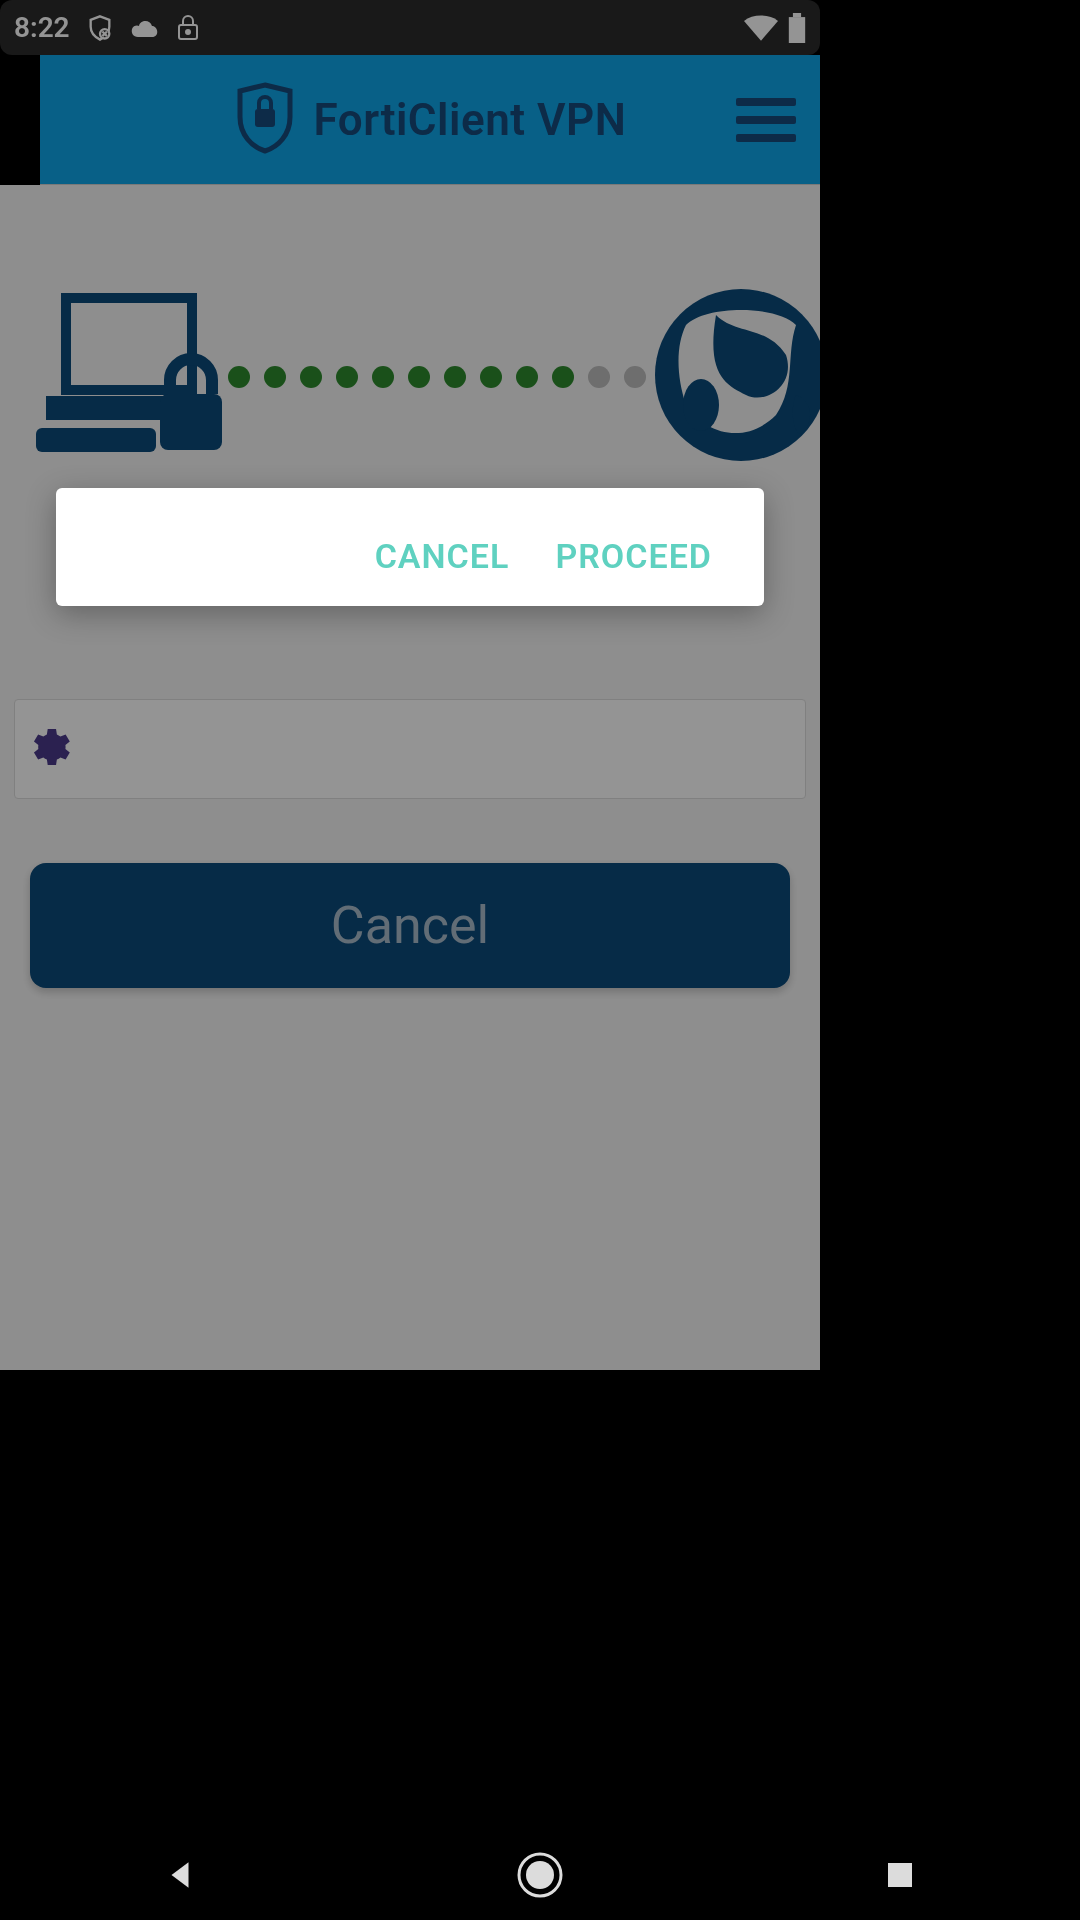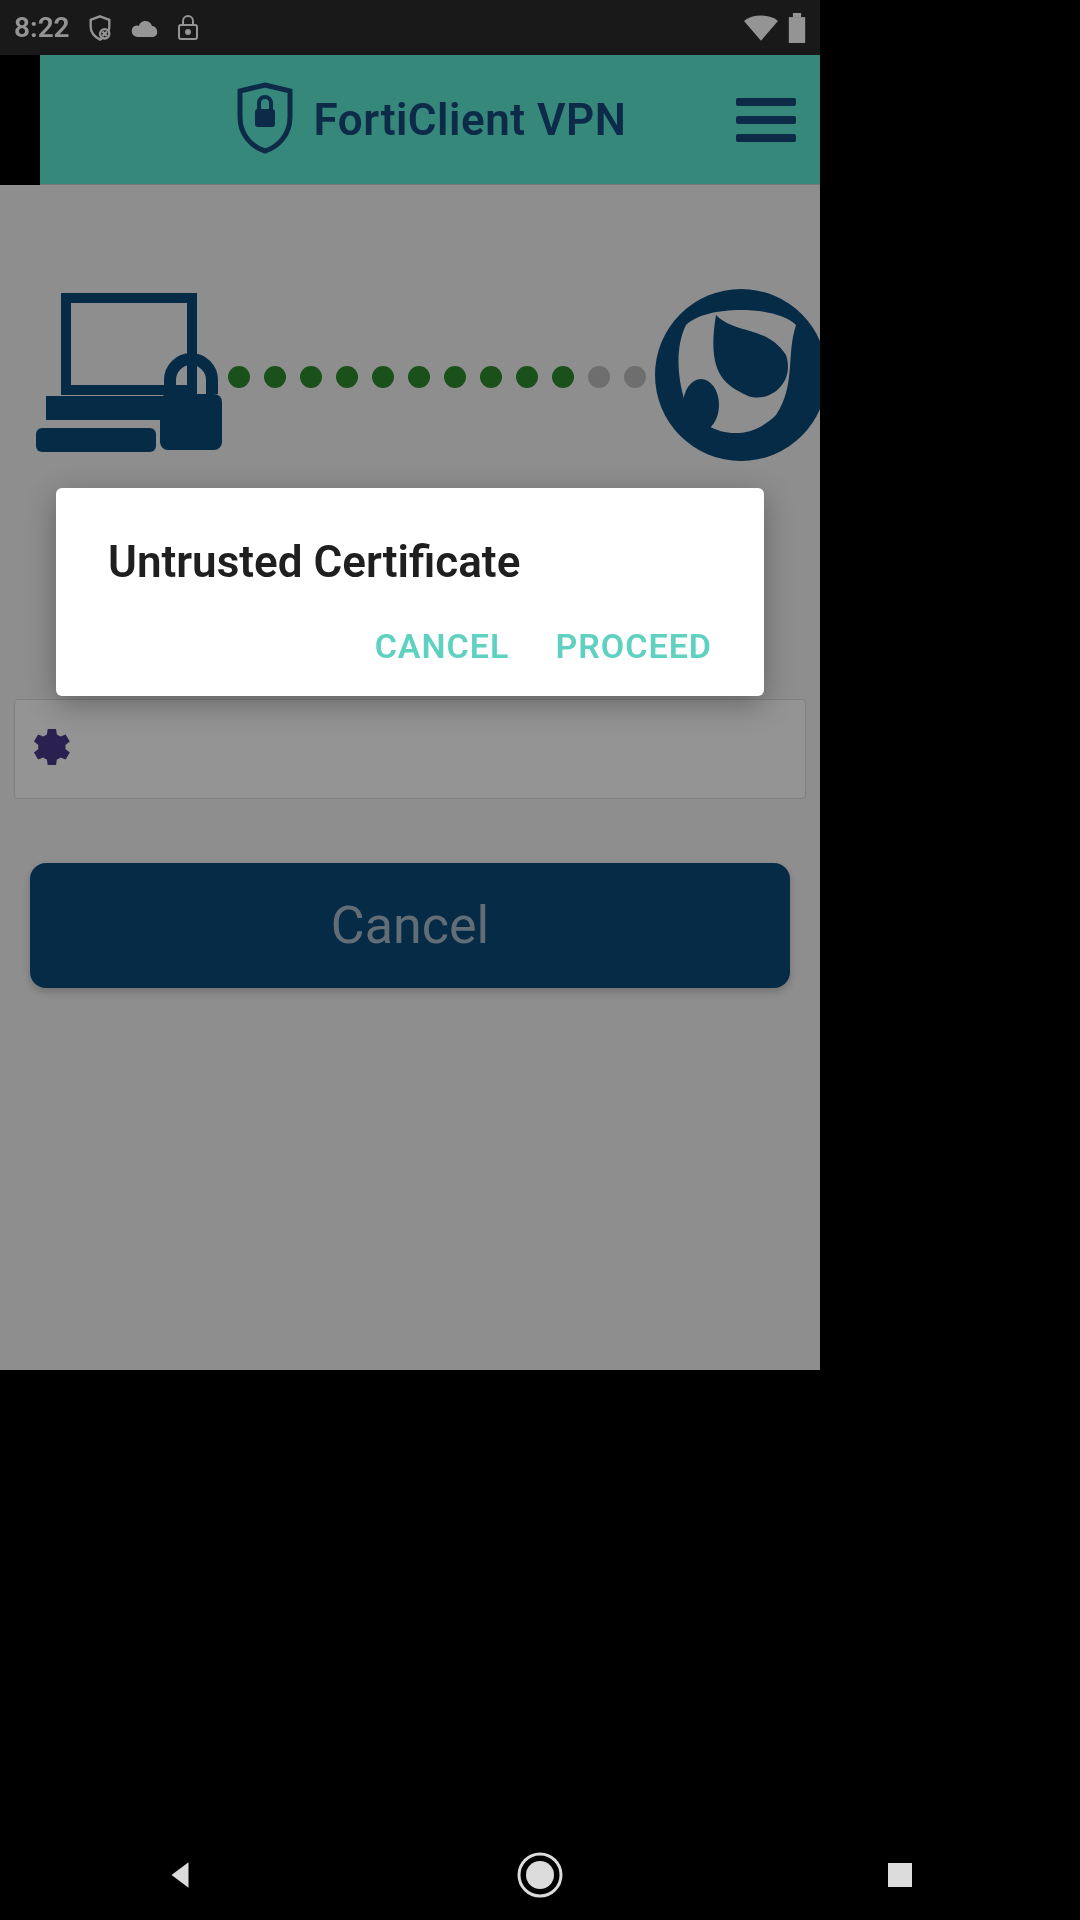--- a/index.html
+++ b/index.html
@@ -9,29 +9,30 @@
   .status-bar {
     height: 55px;
     background: #2b2b2b;
     color: #fff;
     display: flex;
     align-items: center;
     justify-content: space-between;
     padding: 0 14px;
     font-size: 28px;
     font-weight: 600;
+    border-radius: 12px;
   }
   .status-left { display: flex; align-items: center; gap: 16px; }
   .status-right { display: flex; align-items: center; gap: 10px; }
   .status-icon { display: inline-flex; align-items: center; justify-content: center; }
 
   
   .app-header {
     height: 130px;
-    background: #5eead4;
+    background: #0ea5e9;
     border-bottom: 1px solid #d0d0d0;
     display: flex;
     align-items: center;
     justify-content: center;
     position: relative;
     margin-left: 40px;
   }
   .app-title-wrap { display: flex; align-items: center; gap: 18px; }
   .app-title { color: #174a7c; font-size: 44px; font-weight: 600; letter-spacing: 0.5px; }
   .hamburger { position: absolute; right: 24px; top: 50%; transform: translateY(-50%); display: flex; flex-direction: column; gap: 10px; cursor: pointer; }
@@ -236,21 +237,20 @@
 
     <div class="cancel-btn">
       <span>Cancel</span>
     </div>
 
   </div>
 
   <div class="scrim"></div>
 
   <div class="dialog">
-    <div class="dialog-title">Untrusted Certificate</div>
     <div class="dialog-actions">
       <span>CANCEL</span>
       <span>PROCEED</span>
     </div>
   </div>
 
 </div>
 
 <div class="navbar">
   <div class="nav-btn">

